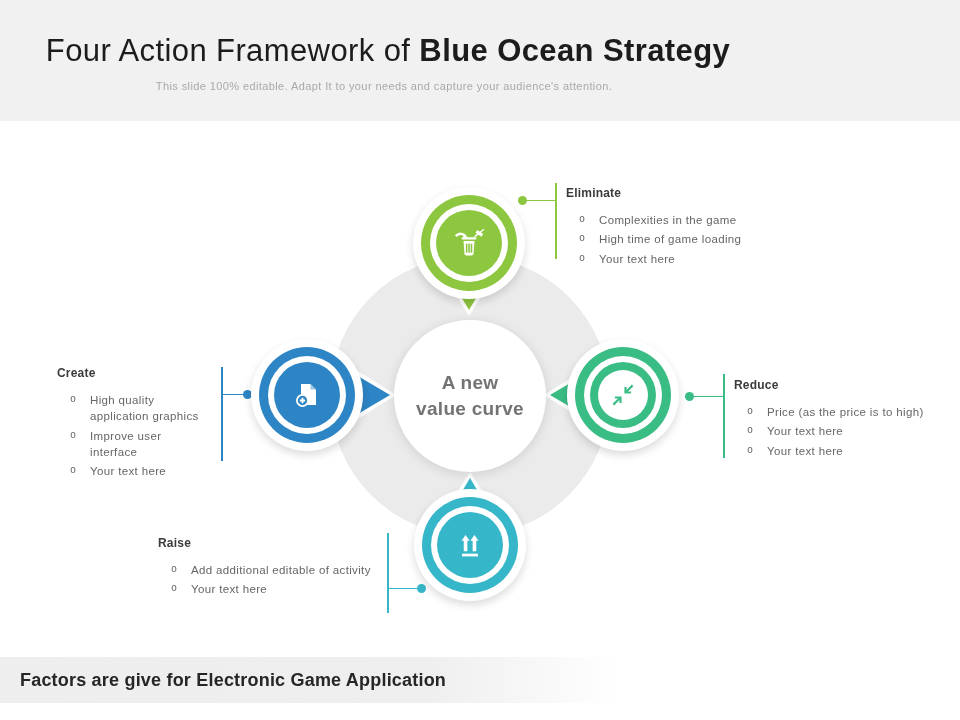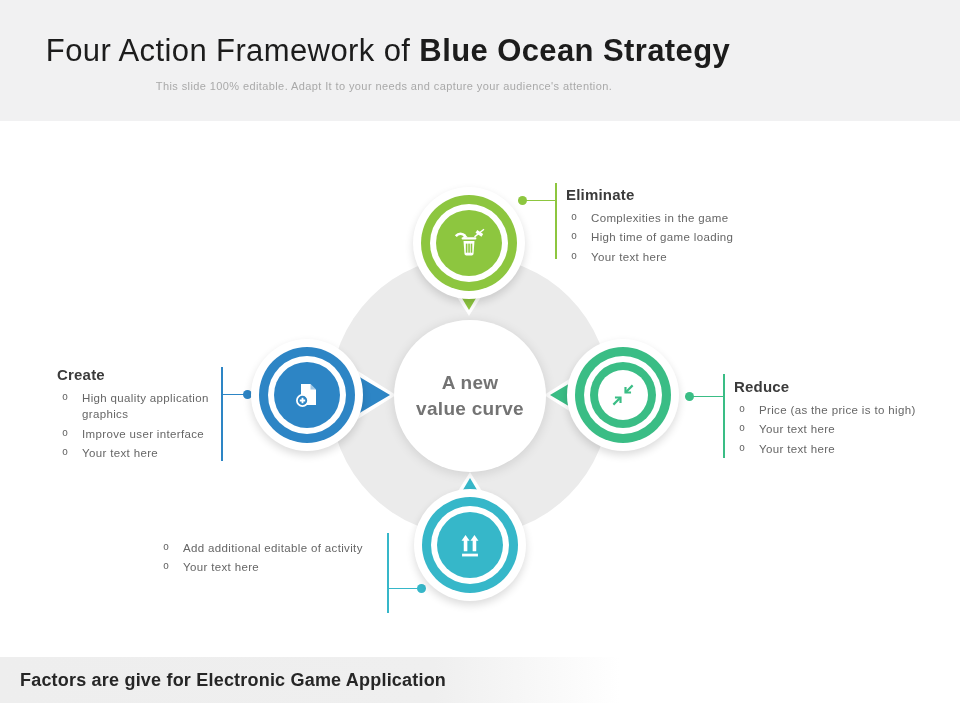--- a/index.html
+++ b/index.html
@@ -62,22 +62,22 @@
   .vline{width:1.6px;}
   .hline{height:1.6px;}
   .dot{position:absolute;width:9px;height:9px;border-radius:50%;z-index:2;}
   .c-eliminate{background:var(--c-eliminate);}
   .c-reduce{background:var(--c-reduce);}
   .c-create{background:var(--c-create);}
   .c-raise{background:var(--c-raise);}
 
   
   .tblock{position:absolute;z-index:7;}
-  .tblock h3{margin:0 0 7px 0;font-size:15px;font-weight:700;color:#3b3b3b;letter-spacing:.2px;}
-  .tblock ul{margin:4px;padding:0;list-style:none;}
+  .tblock h3{margin:0 0 7px 0;font-size:12px;font-weight:700;color:#3b3b3b;letter-spacing:.2px;}
+  .tblock ul{margin:12px;padding:0;list-style:none;}
   .tblock li{position:relative;padding-left:21px;font-size:11.5px;color:#666;
              letter-spacing:.35px;line-height:1.42;margin-bottom:3px;}
   .tblock li::before{content:"o";position:absolute;left:1px;top:0;font-size:10px;color:#666;
                      font-family:"DejaVu Sans Mono",monospace;}
   .b-eliminate{left:566px;top:186px;width:230px;}
   .b-reduce{left:734px;top:378px;width:205px;}
   .b-create{left:57px;top:366px;width:162px;}
   .b-raise{left:158px;top:536px;width:226px;}
 
   
@@ -221,20 +221,21 @@
   <div class="tblock b-create">
     <h3>Create</h3>
     <ul>
       <li>High quality application graphics</li>
       <li>Improve user interface</li>
       <li>Your text here</li>
     </ul>
   </div>
 
   <div class="tblock b-raise">
+    <h3>Raise</h3>
     <ul>
       <li>Add additional editable of activity</li>
       <li>Your text here</li>
     </ul>
   </div>
 
   <div class="footer-band">
     <span>Factors are give for Electronic Game Application</span>
   </div>
 

